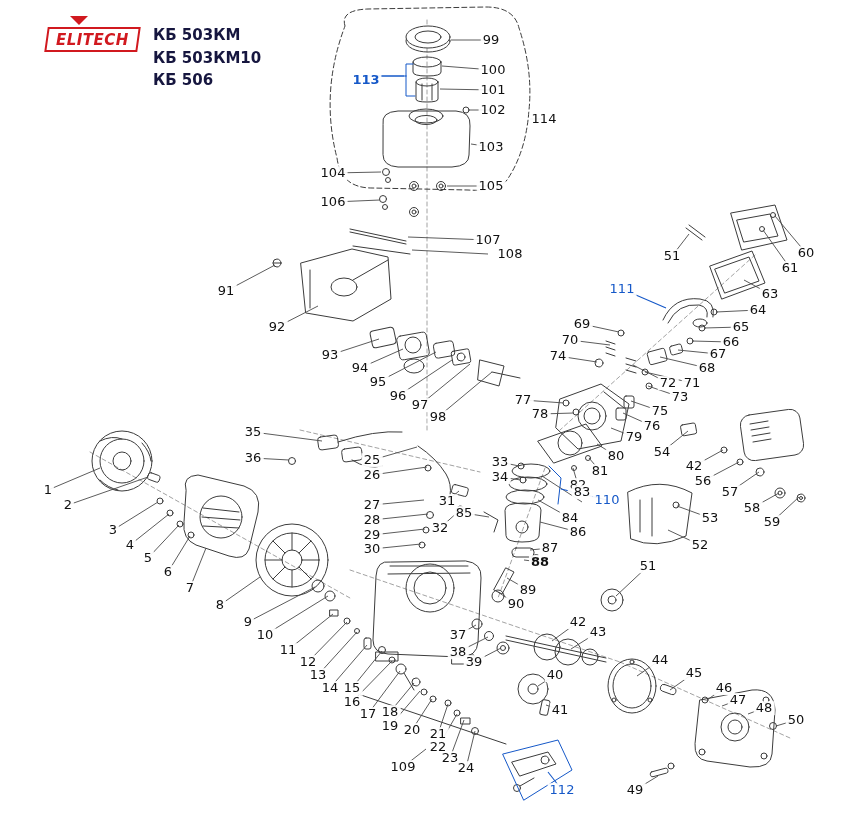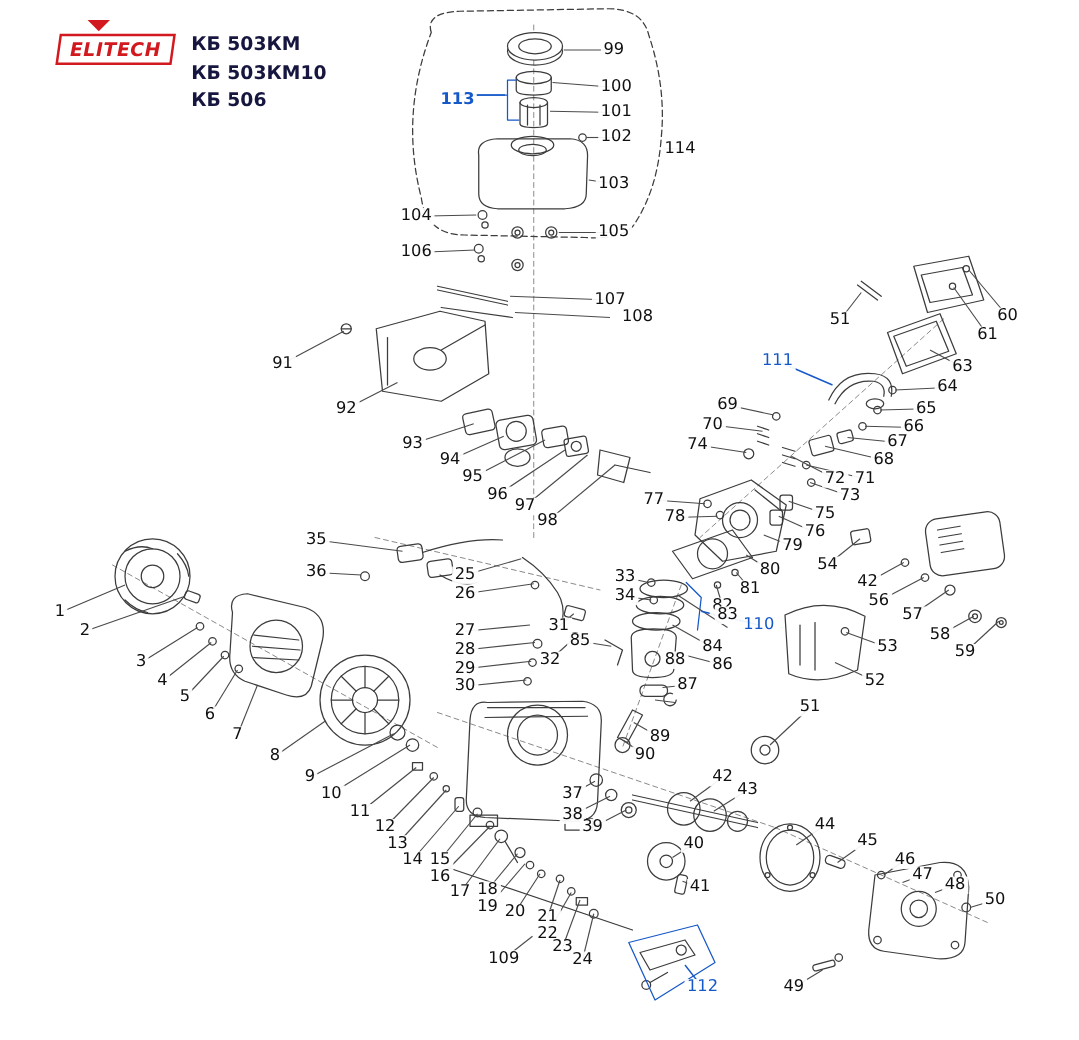--- a/index.html
+++ b/index.html
@@ -573,21 +573,21 @@
       <span class="part-label" style="left: 540px; top: 414px;">78</span>
       <span class="part-label" style="left: 634px; top: 437px;">79</span>
       <span class="part-label" style="left: 616px; top: 456px;">80</span>
       <span class="part-label" style="left: 600px; top: 471px;">81</span>
       <span class="part-label" style="left: 578px; top: 485px;">82</span>
       <span class="part-label" style="left: 582px; top: 492px;">83</span>
       <span class="part-label" style="left: 570px; top: 518px;">84</span>
       <span class="part-label" style="left: 464px; top: 513px;">85</span>
       <span class="part-label" style="left: 578px; top: 532px;">86</span>
       <span class="part-label" style="left: 550px; top: 548px;">87</span>
-      <span class="part-label" style="left: 540px; top: 528px;">88</span>
+      <span class="part-label" style="left: 540px; top: 562px; font-weight: bold;">88</span>
       <span class="part-label" style="left: 528px; top: 590px;">89</span>
       <span class="part-label" style="left: 516px; top: 604px;">90</span>
       <span class="part-label" style="left: 226px; top: 291px;">91</span>
       <span class="part-label" style="left: 277px; top: 327px;">92</span>
       <span class="part-label" style="left: 330px; top: 355px;">93</span>
       <span class="part-label" style="left: 360px; top: 368px;">94</span>
       <span class="part-label" style="left: 378px; top: 382px;">95</span>
       <span class="part-label" style="left: 398px; top: 396px;">96</span>
       <span class="part-label" style="left: 420px; top: 405px;">97</span>
       <span class="part-label" style="left: 438px; top: 417px;">98</span>

